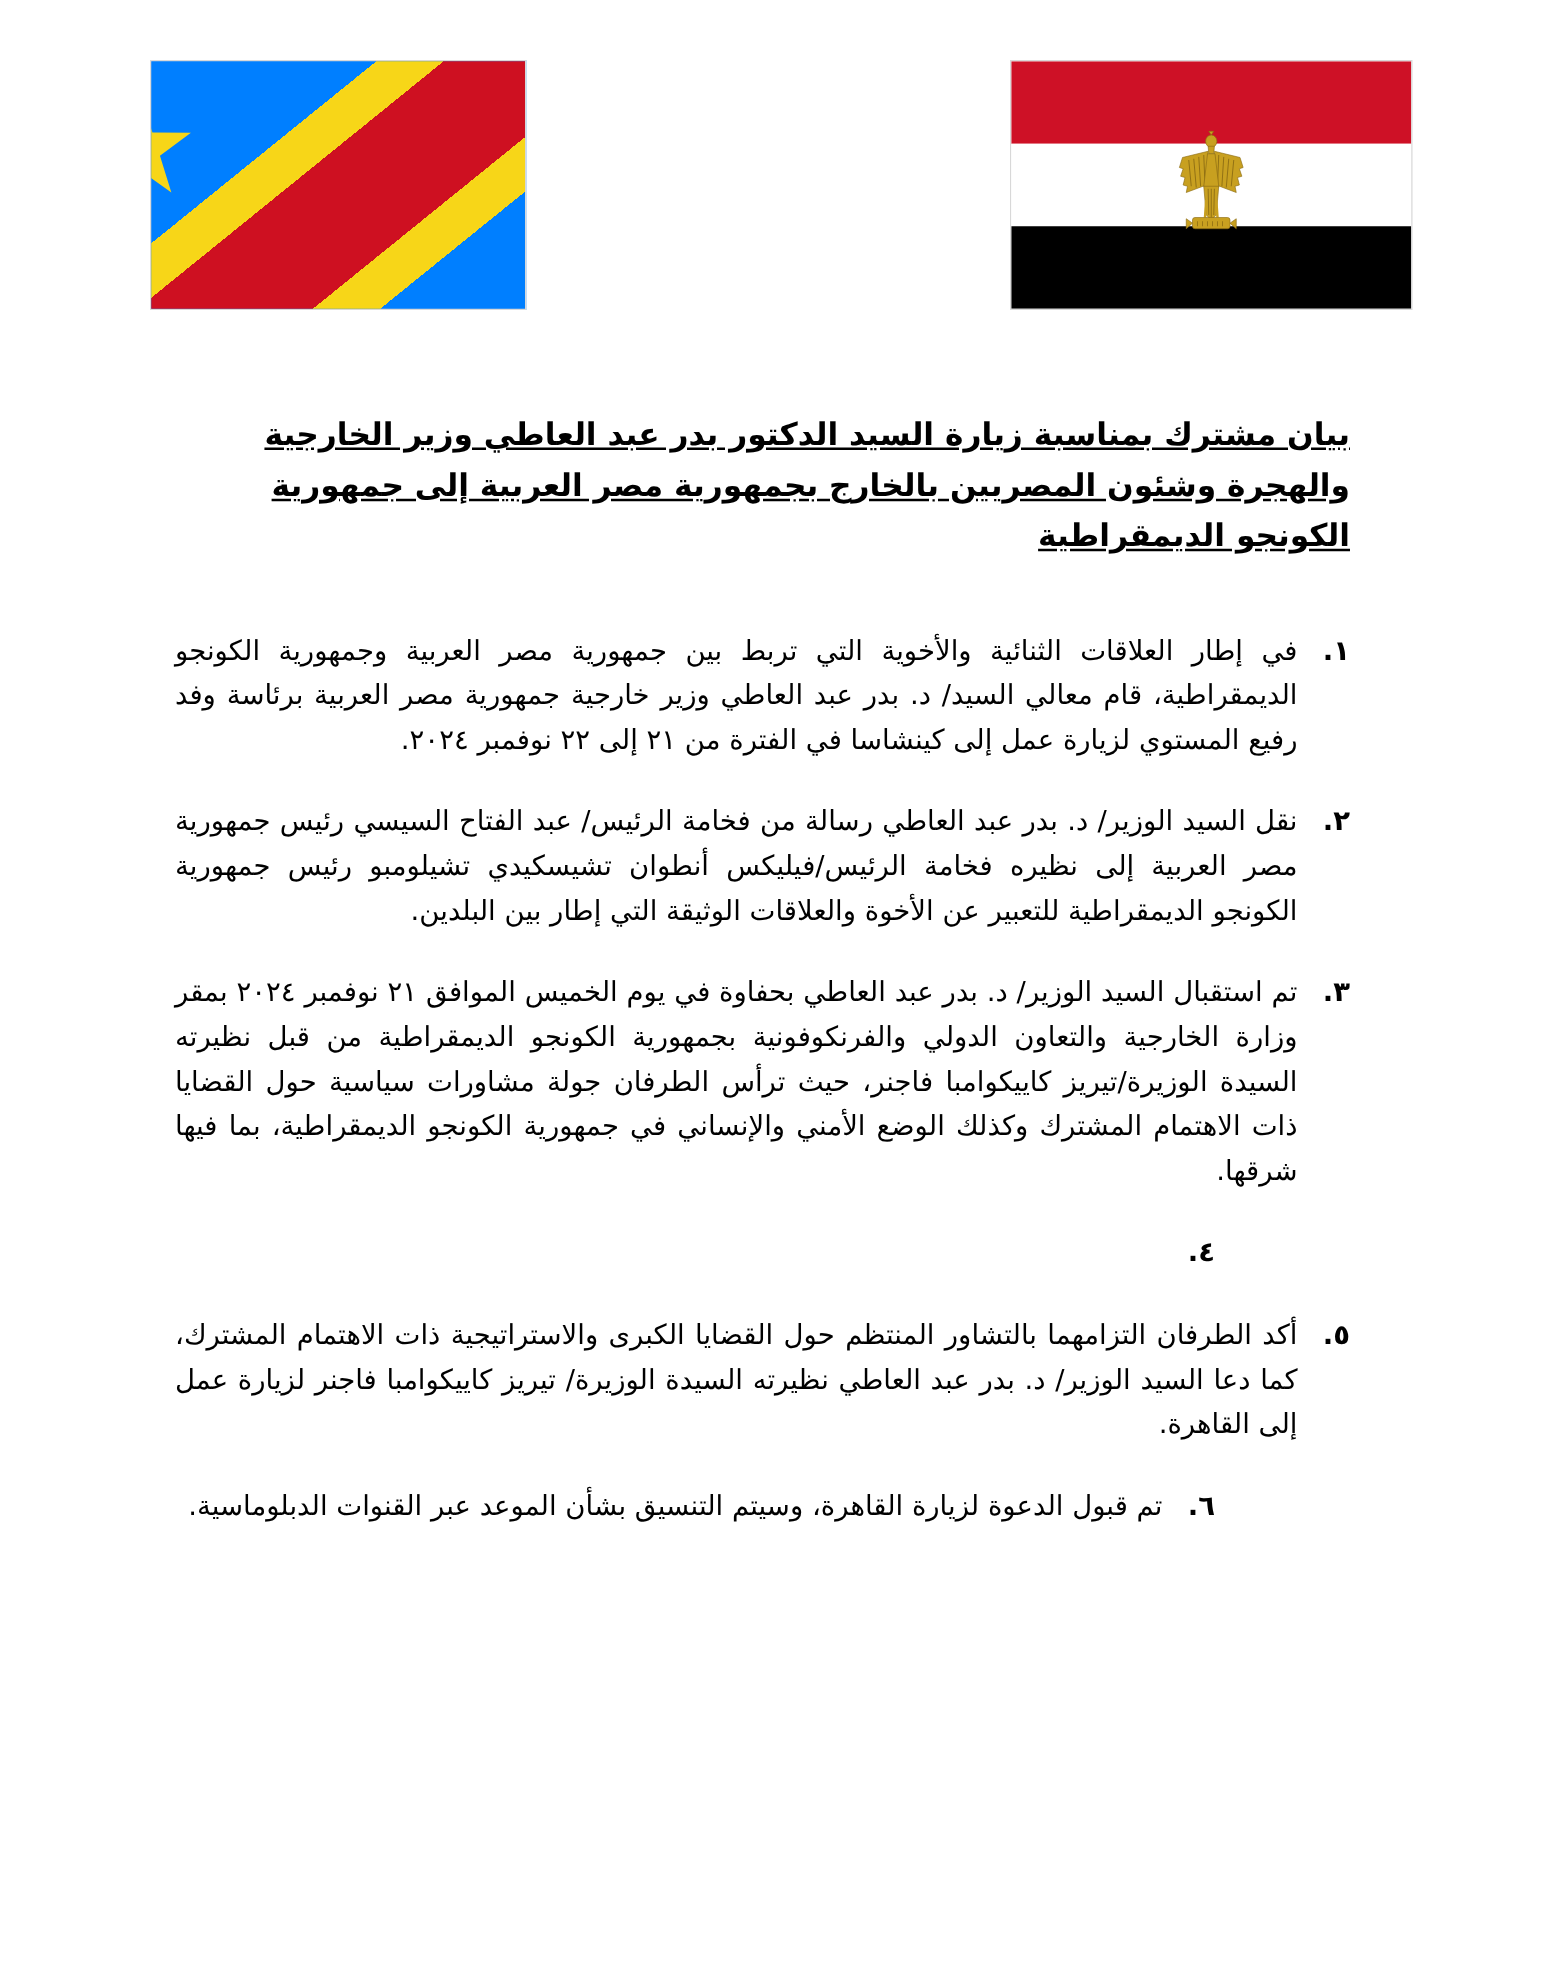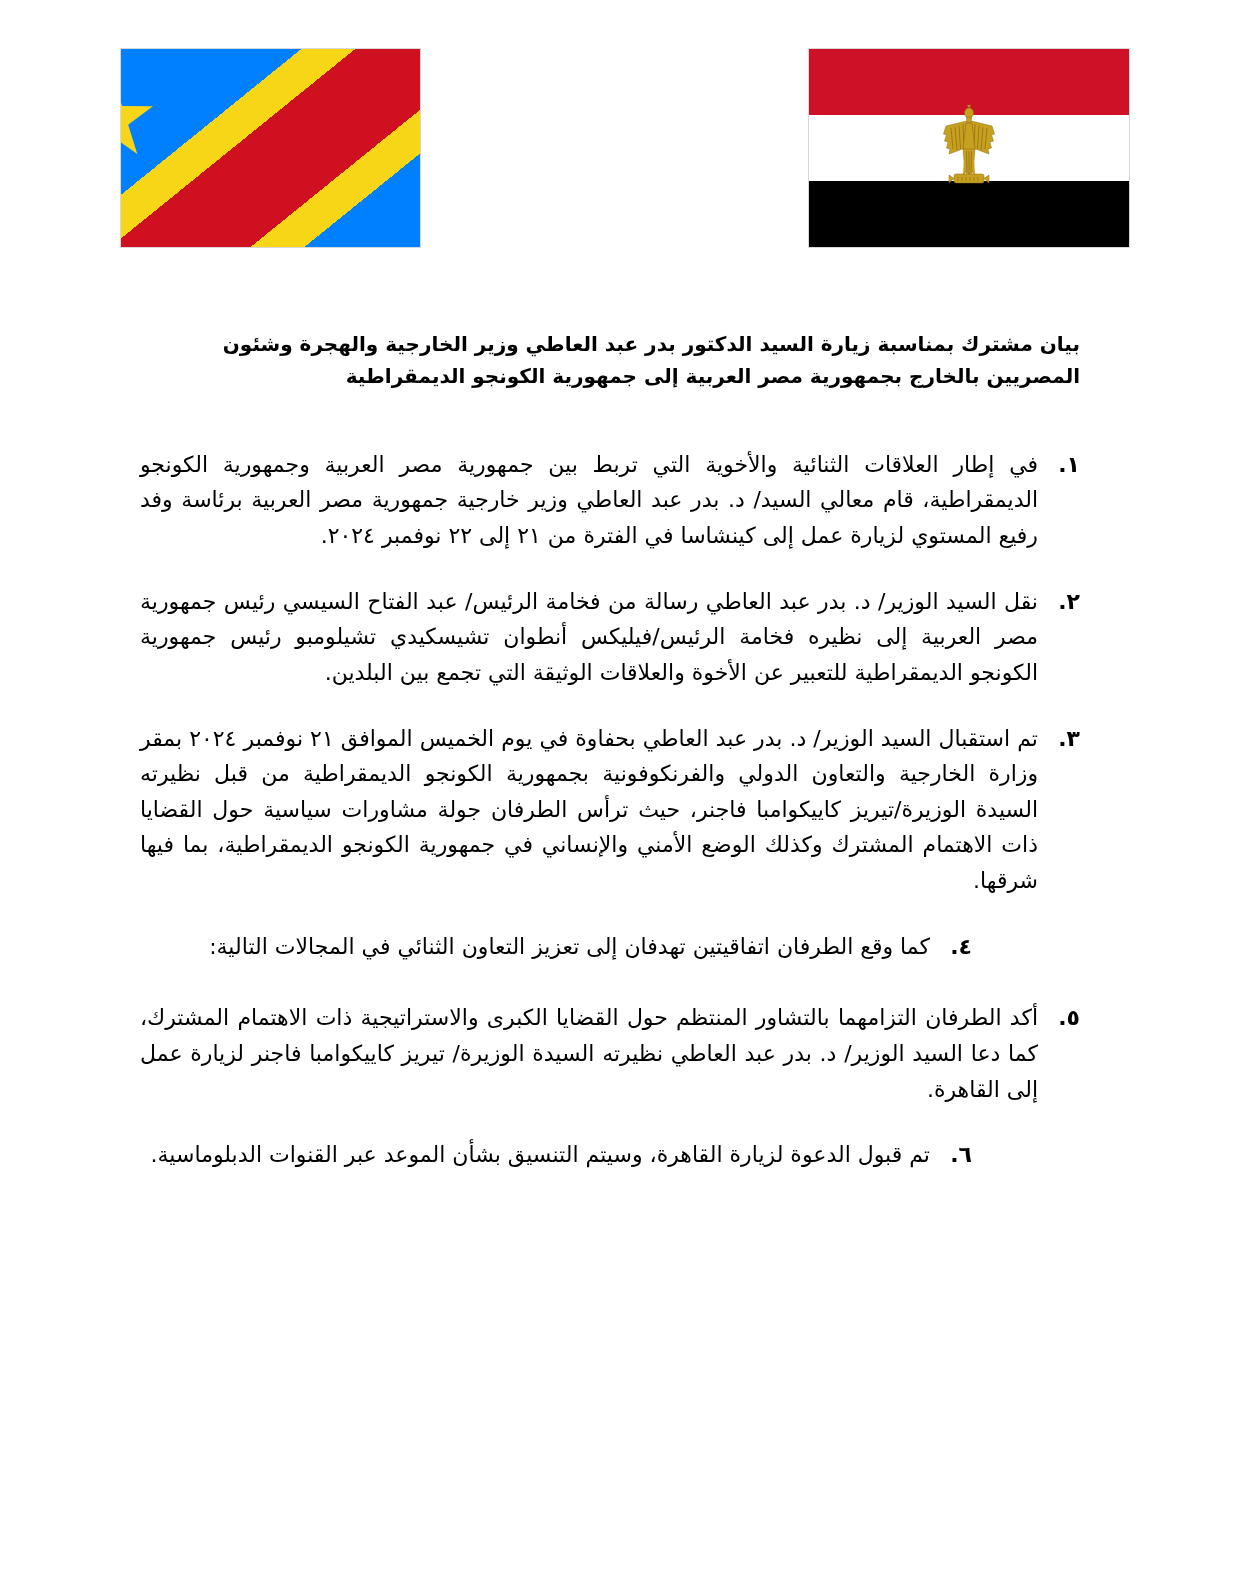--- a/index.html
+++ b/index.html
@@ -113,25 +113,26 @@
     position: absolute;
     left: 0;
     top: 300px;
     width: 1238px;
     direction: rtl;
     text-align: right;
   }
 
   .doc-title {
     margin: 28px 158px 0 140px;
-    font-size: 20px;
+    font-size: 25px;
     font-weight: bold;
     line-height: 1.62;
     text-align: right;
     letter-spacing: 0;
+    text-decoration: underline;
   }
 
   .clauses {
     margin: 54px 158px 0 140px;
   }
 
   .clause {
     display: flex;
     flex-direction: row;
     align-items: flex-start;
@@ -274,35 +275,34 @@
     <div class="clause">
       <div class="clause-num">١.</div>
       <div class="clause-body">
         <p class="clause-text">في إطار العلاقات الثنائية والأخوية التي تربط بين جمهورية مصر العربية وجمهورية الكونجو الديمقراطية، قام معالي السيد/ د. بدر عبد العاطي وزير خارجية جمهورية مصر العربية برئاسة وفد رفيع المستوي لزيارة عمل إلى كينشاسا في الفترة من ٢١ إلى ٢٢ نوفمبر ٢٠٢٤.</p>
       </div>
     </div>
 
     <div class="clause">
       <div class="clause-num">٢.</div>
       <div class="clause-body">
-        <p class="clause-text">نقل السيد الوزير/ د. بدر عبد العاطي رسالة من فخامة الرئيس/ عبد الفتاح السيسي رئيس جمهورية مصر العربية إلى نظيره فخامة الرئيس/فيليكس أنطوان تشيسكيدي تشيلومبو رئيس جمهورية الكونجو الديمقراطية للتعبير عن الأخوة والعلاقات الوثيقة التي تجمع بين البلدين.</p>
+        <p class="clause-text">نقل السيد الوزير/ د. بدر عبد العاطي رسالة من فخامة الرئيس/ عبد الفتاح السيسي رئيس جمهورية مصر العربية إلى نظيره فخامة الرئيس/فيليكس أنطوان تشيسكيدي تشيلومبو رئيس جمهورية الكونجو الديمقراطية للتعبير عن الأخوة والعلاقات الوثيقة التي إطار بين البلدين.</p>
       </div>
     </div>
 
     <div class="clause">
       <div class="clause-num">٣.</div>
       <div class="clause-body">
         <p class="clause-text">تم استقبال السيد الوزير/ د. بدر عبد العاطي بحفاوة في يوم الخميس الموافق ٢١ نوفمبر ٢٠٢٤ بمقر وزارة الخارجية والتعاون الدولي والفرنكوفونية بجمهورية الكونجو الديمقراطية من قبل نظيرته السيدة الوزيرة/تيريز كاييكوامبا فاجنر، حيث ترأس الطرفان جولة مشاورات سياسية حول القضايا ذات الاهتمام المشترك وكذلك الوضع الأمني والإنساني في جمهورية الكونجو الديمقراطية، بما فيها شرقها.</p>
       </div>
     </div>
 
     <div class="clause indented">
       <div class="clause-num">٤.</div>
       <div class="clause-body">
-        <p class="clause-text no-justify">كما وقع الطرفان اتفاقيتين تهدفان إلى تعزيز التعاون الثنائي في المجالات التالية:</p>
         <ul class="bullets">
         </ul>
       </div>
     </div>
 
     <div class="clause">
       <div class="clause-num">٥.</div>
       <div class="clause-body">
         <p class="clause-text">أكد الطرفان التزامهما بالتشاور المنتظم حول القضايا الكبرى والاستراتيجية ذات الاهتمام المشترك، كما دعا السيد الوزير/ د. بدر عبد العاطي نظيرته السيدة الوزيرة/ تيريز كاييكوامبا فاجنر لزيارة عمل إلى القاهرة.</p>
       </div>

